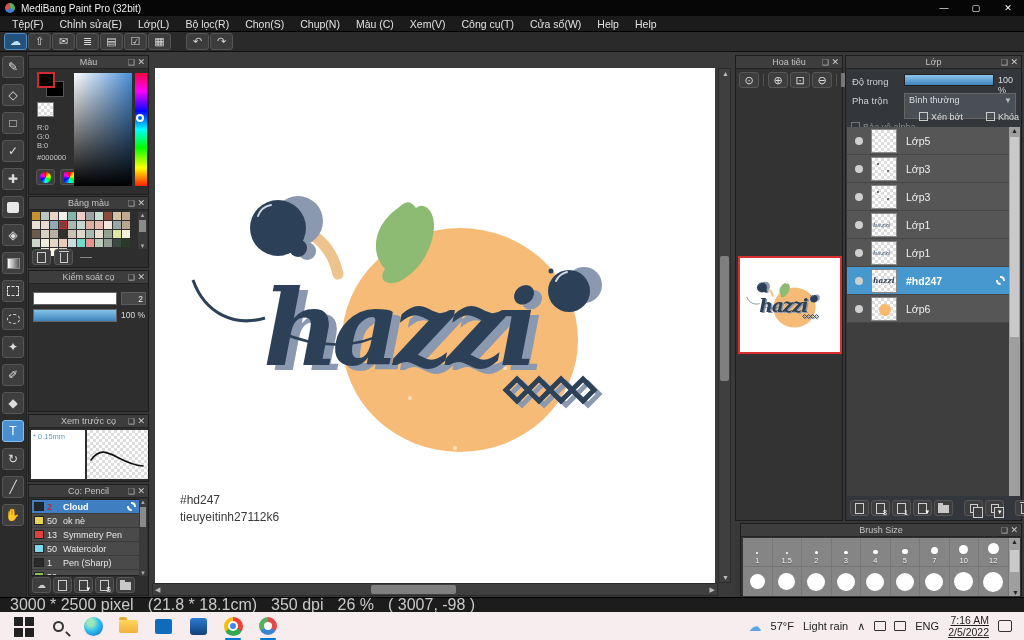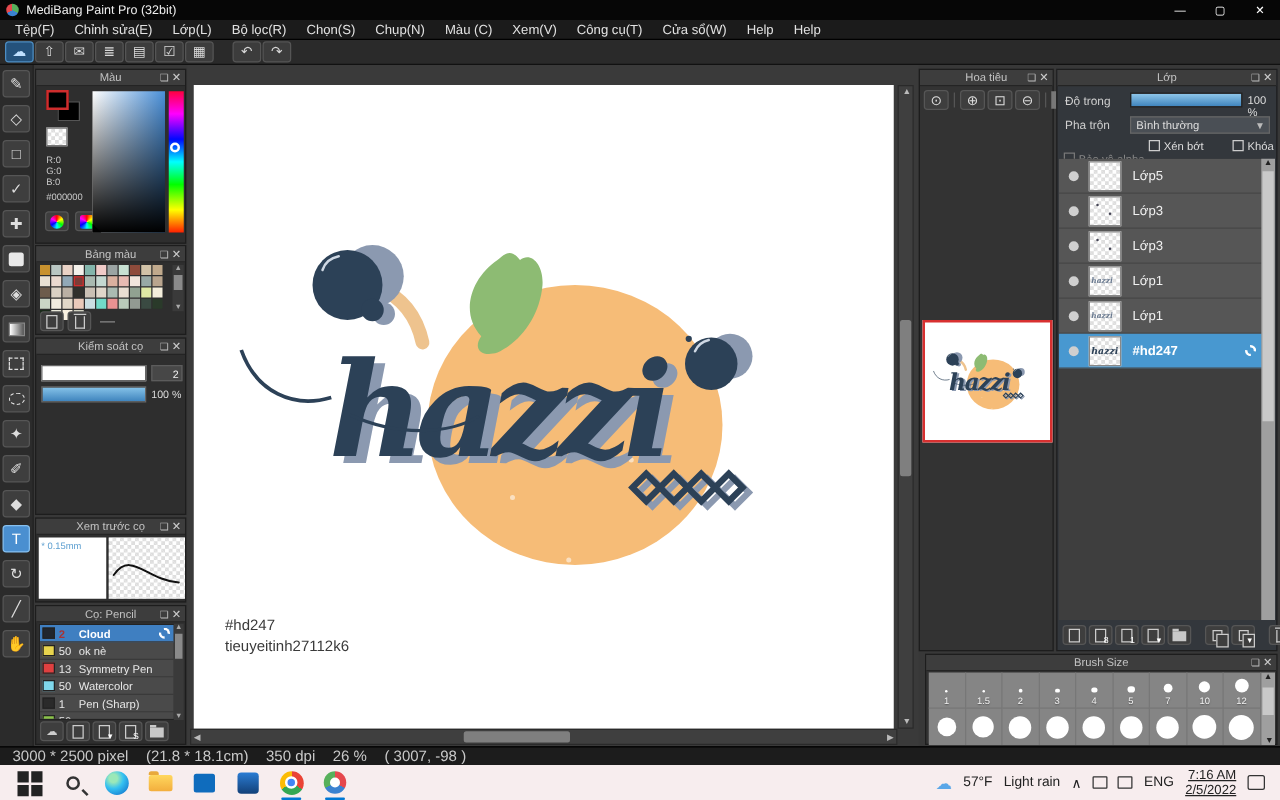--- a/index.html
+++ b/index.html
@@ -116,21 +116,21 @@
   .navbtn{width:20px;height:16px;background:#3e3e3e;border:1px solid #565656;border-radius:3px;color:#ddd;font-size:11px;display:flex;align-items:center;justify-content:center;}
   #navsep{width:1px;height:12px;background:#555;margin:0 2px;}
   #navscr{width:6px;height:14px;background:#777;}
   #navthumb{position:absolute;left:2px;top:200px;width:104px;height:98px;background:#fff;border:2px solid #d83030;}
 
   
   #p-layers{left:845px;top:3px;width:177px;height:466px;background:#33373c;}
   .lrowlbl{position:absolute;font-size:9.5px;color:#cfcfcf;}
   #opslider{position:absolute;left:58px;top:18px;width:90px;height:12px;background:linear-gradient(to bottom,#8ec6ea,#3f84bd);border:1px solid #222;}
   #opvaltxt{position:absolute;left:152px;top:19px;font-size:9px;color:#ddd;}
-  #blenddd{position:absolute;left:58px;top:37px;width:112px;height:14px;background:#4a4f55;border:1px solid #666;color:#ddd;font-size:9px;line-height:13px;padding-left:4px;}
+  #blenddd{position:absolute;left:58px;top:37px;width:112px;height:26px;background:#4a4f55;border:1px solid #666;color:#ddd;font-size:9px;line-height:13px;padding-left:4px;}
   #blenddd .dd{position:absolute;right:3px;top:0;font-size:8px;color:#bbb;}
   .ckbox{display:inline-block;width:9px;height:9px;border:1.5px solid #ccc;vertical-align:-1px;margin-right:3px;background:transparent;}
   .ckitem{position:absolute;top:56px;font-size:9px;color:#ddd;white-space:nowrap;}
   .ckitem.dim{color:#8a8a8a;}
   .ckitem.dim .ckbox{border-color:#777;}
   #llist{position:absolute;left:1px;top:71px;width:164px;height:369px;background:#3e3e3e;overflow:hidden;}
   .lrow{height:28px;display:flex;align-items:center;background:#565656;border-bottom:1px solid #464646;color:#f0f0f0;font-size:10.5px;}
   .lrow.sel{background:#4898d0;color:#fff;font-weight:bold;}
   .ldot{width:8px;height:8px;border-radius:50%;background:#cfcfcf;margin:0 8px 0 8px;flex:0 0 auto;}
   .lthumb{width:26px;height:24px;border:1px solid #888;margin-right:9px;flex:0 0 auto;position:relative;overflow:hidden;}
@@ -149,21 +149,21 @@
   #p-bsize{left:740px;top:471px;width:282px;height:73px;background:#333;}
   #bsgrid{position:absolute;left:2px;top:14px;width:266px;height:58px;background:#858585;display:flex;flex-wrap:wrap;}
   .bcell{width:29.5px;height:29px;border-right:1px solid #777;border-bottom:1px solid #777;display:flex;flex-direction:column;align-items:center;justify-content:flex-end;}
   .bcell2{width:29.5px;height:29px;border-right:1px solid #777;display:flex;align-items:center;justify-content:center;}
   .bdot{background:#fff;border-radius:50%;flex:0 0 auto;}
   .blabel{font-size:7.5px;color:#f2f2f2;margin:2px 0 1px 0;text-shadow:0 1px 1px #555;}
   #bsscroll{position:absolute;right:1px;top:14px;width:11px;height:58px;background:#9f9f9f;font-size:7px;color:#222;text-align:center;}
   #bsscroll .thumb{position:absolute;left:1px;top:12px;width:9px;height:22px;background:#c9c9c9;}
 
   
-  #statusbar{position:absolute;left:0;top:597px;width:1024px;height:15px;background:#1c1c1c;display:flex;align-items:center;color:#c9c9c9;font-size:12px;gap:14px;padding-left:10px;border-top:1px solid #000;}
+  #statusbar{position:absolute;left:0;top:597px;width:1024px;height:15px;background:#1c1c1c;display:flex;align-items:center;color:#c9c9c9;font-size:16px;gap:14px;padding-left:10px;border-top:1px solid #000;}
 
   
   #taskbar{position:absolute;left:0;top:612px;width:1024px;height:28px;background:#f7edee;display:flex;align-items:center;color:#222;}
   .tb{width:24px;height:24px;margin-left:11px;display:flex;align-items:center;justify-content:center;position:relative;}
   .tb.running::after{content:"";position:absolute;bottom:-2px;left:4px;width:16px;height:2px;background:#0078d4;border-radius:1px;}
   .icon-start i{display:block;width:9px;height:9px;background:#222;box-shadow:11px 0 #222,0 11px #222,11px 11px #222;margin:-10px 0 0 -10px;}
   .icon-search i{display:block;width:11px;height:11px;border:2px solid #333;border-radius:50%;position:relative;}
   .icon-search i::after{content:"";position:absolute;left:10px;top:10px;width:6px;height:2px;background:#333;transform:rotate(45deg);}
   .icon-edge i{display:block;width:19px;height:19px;border-radius:50%;background:radial-gradient(circle at 35% 30%,#9be8b8 0 18%,#35c1f1 45%,#0b62c4 100%);}
   .icon-explorer i{display:block;width:19px;height:13px;background:linear-gradient(#ffd75e,#f3ae3d);border-radius:2px;position:relative;}
@@ -617,20 +617,27 @@
             <span class="lname">Lớp1</span>
           </div>
           <div class="lrow sel">
             <span class="ldot"></span>
             <span class="lthumb chk6">
               <span class="lmini2">hazzi</span>
             </span>
             <span class="lname">#hd247</span>
             <span class="lgear"></span>
           </div>
+          <div class="lrow">
+            <span class="ldot"></span>
+            <span class="lthumb chk6">
+              <span class="lorange"></span>
+            </span>
+            <span class="lname">Lớp6</span>
+          </div>
         </div>
       <div id="lscroll"><span>▲</span><div class="thumb"></div></div>
       <div id="lfoot">
           <button class="mini">
             <span class="ic ic-doc"></span>
           </button>
           <button class="mini">
             <span class="ic ic-doc" data-ch="8"></span>
           </button>
           <button class="mini">

